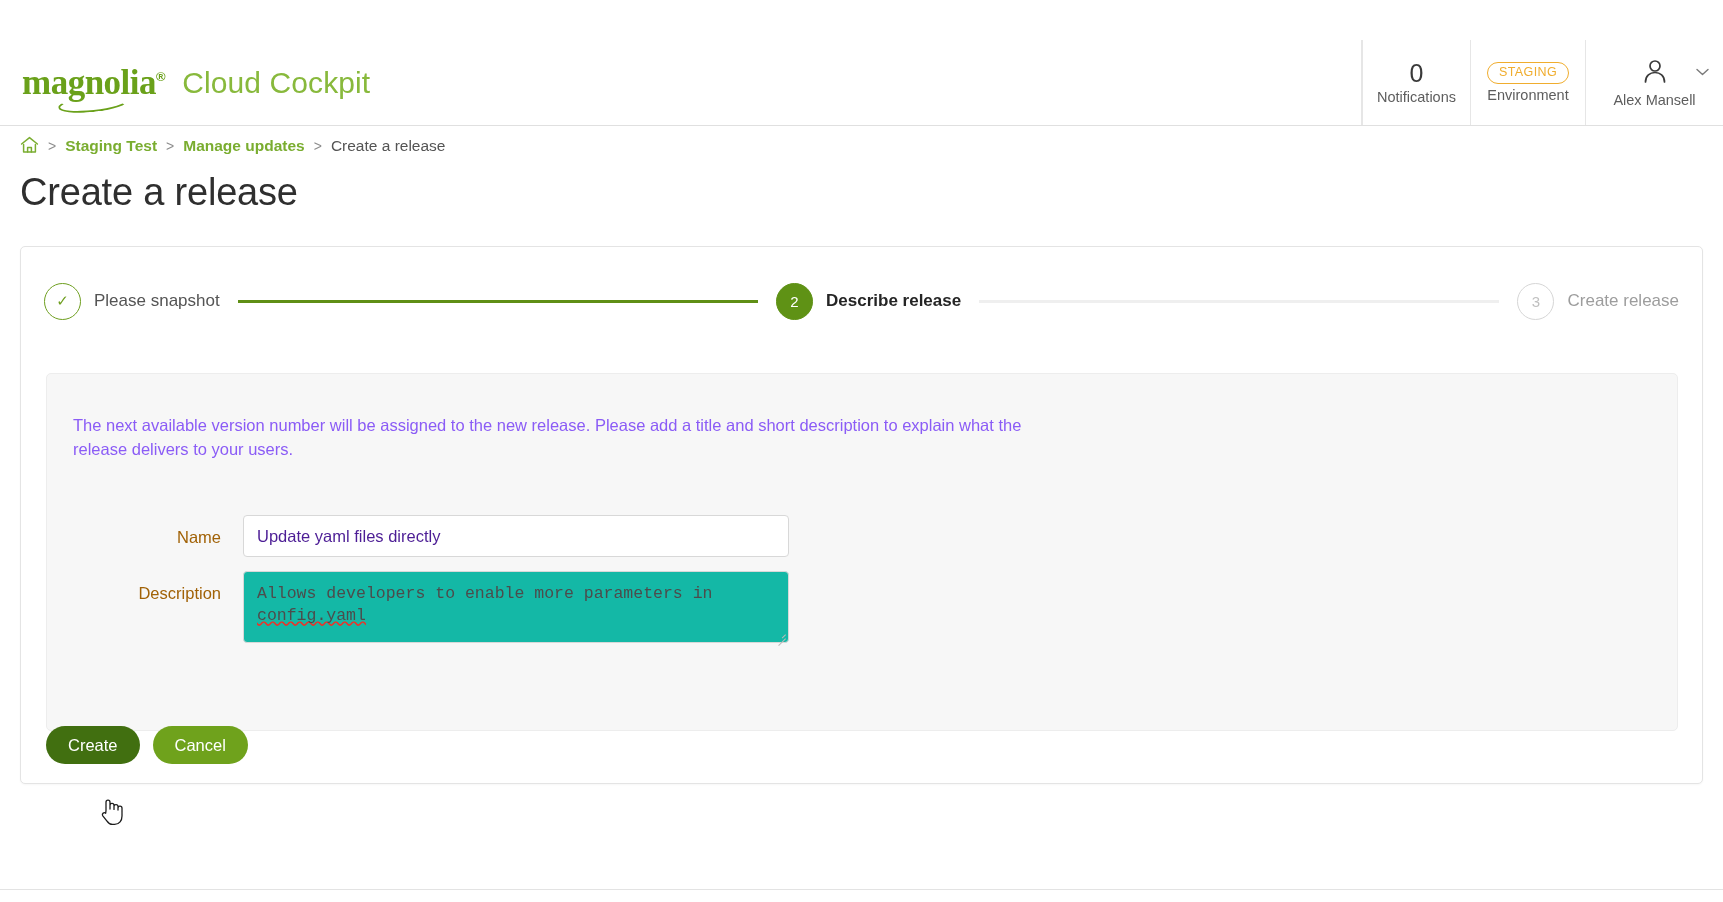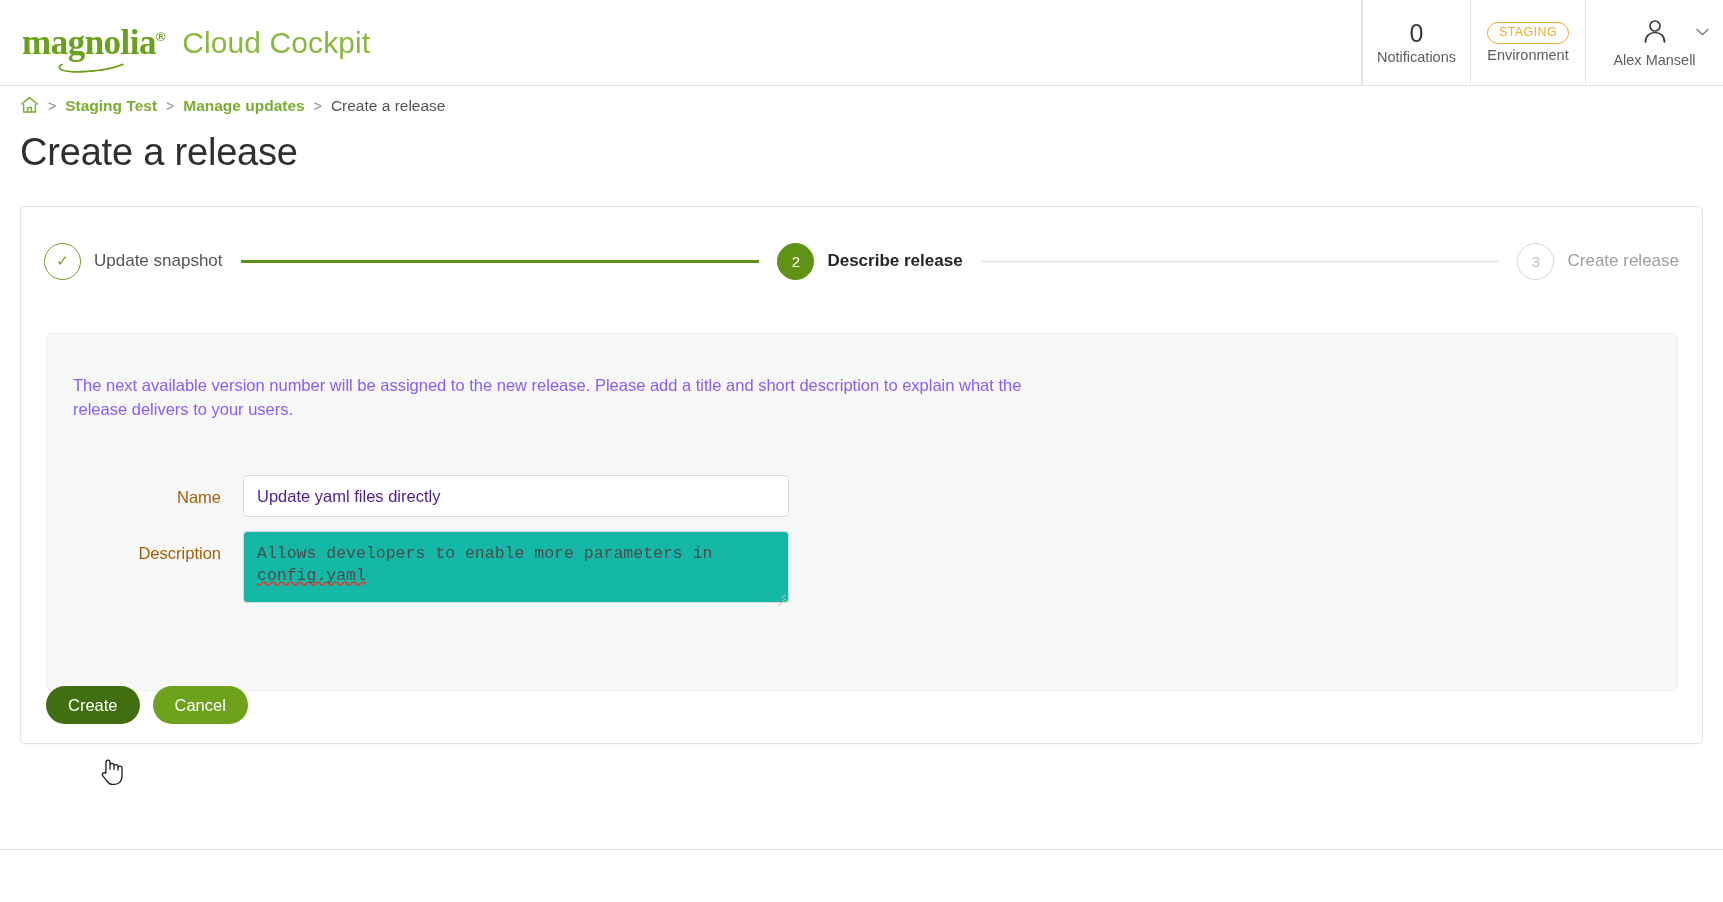--- a/index.html
+++ b/index.html
@@ -10,20 +10,21 @@
     font-family: "Liberation Sans", sans-serif;
     overflow: hidden;
   }
 
   
   .viewport {
     position: relative;
     width: 1723px;
     height: 676px;
     background: #ffffff;
+    margin-top: 40px;
   }
   .page {
     position: absolute;
     left: 0; top: 0;
     width: 1723px;
     height: 850px;
     background: #ffffff;
     border-bottom: 1px solid #e3e3e3;
   }
 
@@ -372,21 +373,21 @@
   </div>
 
   <h1 class="page-title">Create a release</h1>
 
   <div class="card">
 
     <div class="stepper">
 
       <div class="step">
         <span class="step-circle done">✓</span>
-        <span class="step-label">Update snapshot</span>
+        <span class="step-label">Please snapshot</span>
       </div>
 
       <div class="step-connector filled"></div>
 
       <div class="step">
         <span class="step-circle active">2</span>
         <span class="step-label active">Describe release</span>
       </div>
 
       <div class="step-connector empty"></div>

